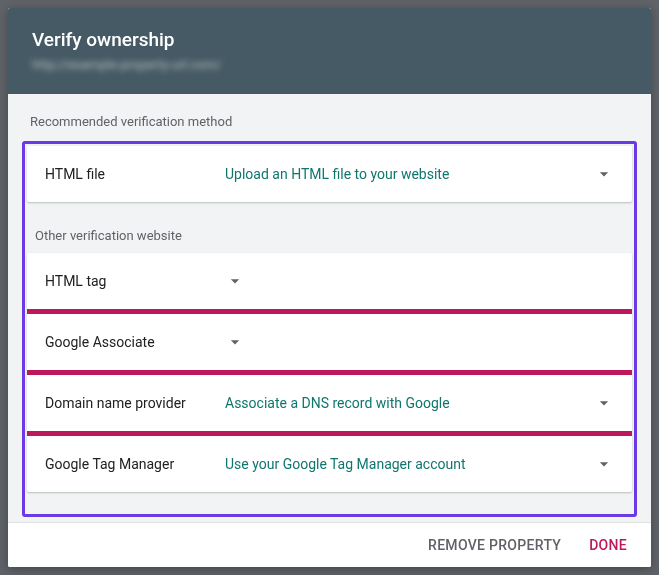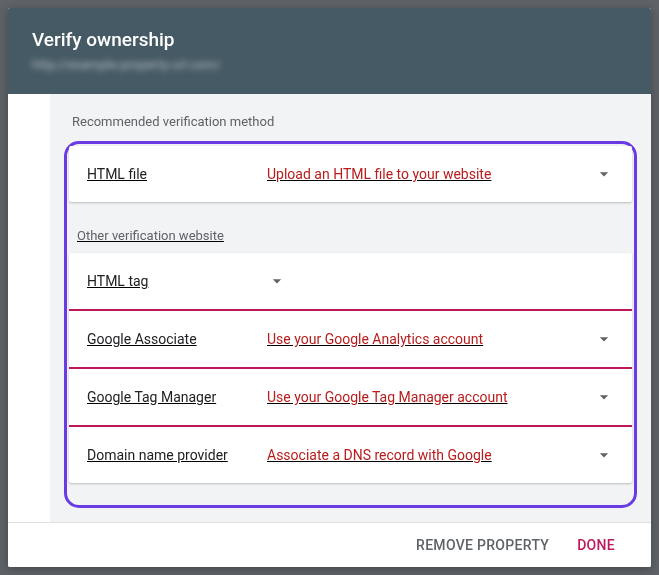--- a/index.html
+++ b/index.html
@@ -41,79 +41,77 @@
       font-size: 13px;
       color: rgba(255,255,255,0.6);
       filter: blur(3px);
       user-select: none;
     }
     .body {
       flex: 1;
       background: #f1f3f4;
       padding: 20px 14px 8px;
       overflow: auto;
-      margin-left: 42px;
     }
     .section-label {
       font-size: 13px;
       color: #5f6368;
       margin: 0 0 12px 8px;
     }
     .highlight-box {
       border: 3px solid #6a3be4;
-      border-radius: 15px;
+      border-radius: 3px;
       padding: 2px;
-      text-decoration: underline;
     }
     .card {
       background: #fff;
       border-radius: 2px;
       box-shadow: 0 1px 2px rgba(60,64,67,0.3);
       margin-bottom: 20px;
     }
     .row {
       display: flex;
       align-items: center;
       padding: 18px 18px;
-      border-bottom: 2px solid #be185d;
+      border-bottom: 5px solid #be185d;
       cursor: pointer;
     }
     .row:last-child {
       border-bottom: none;
     }
     .row-name {
       flex: 0 0 180px;
       font-size: 14px;
       color: #202124;
       font-weight: 400;
     }
     .row-desc {
       flex: 1;
       font-size: 14px;
-      color: #b91c1c;
+      color: #0f766e;
     }
     .chevron {
       flex: 0 0 auto;
       color: #5f6368;
     }
     .chevron svg {
       width: 20px;
       height: 20px;
       display: block;
     }
     .section-label.inside {
       margin: 0 0 10px 8px;
       padding-top: 6px;
     }
     .footer {
       display: flex;
       justify-content: flex-end;
       align-items: center;
       gap: 28px;
-      padding: 14px 36px;
+      padding: 14px 24px;
       background: #fff;
       border-top: 1px solid #e0e0e0;
     }
     .footer-btn {
       background: none;
       border: none;
       font-size: 14px;
       font-weight: 500;
       letter-spacing: 0.3px;
       color: #5f6368;
@@ -156,39 +154,38 @@
         <div class="row">
           <div class="row-name">HTML tag</div>
           <div class="chevron">
             <svg viewBox="0 0 24 24" fill="currentColor">
                 <path d="M7 10l5 5 5-5z"></path>
               </svg>
           </div>
         </div>
         <div class="row">
           <div class="row-name">Google Associate</div>
-          <div class="row-desc">Use your Google Analytics account</div>
+          <div class="chevron">
+            <svg viewBox="0 0 24 24" fill="currentColor">
+                <path d="M7 10l5 5 5-5z"></path>
+              </svg>
+          </div>
+        </div>
+        <div class="row">
+          <div class="row-name">Domain name provider</div>
+          <div class="row-desc">Associate a DNS record with Google</div>
           <div class="chevron">
             <svg viewBox="0 0 24 24" fill="currentColor">
                 <path d="M7 10l5 5 5-5z"></path>
               </svg>
           </div>
         </div>
         <div class="row">
           <div class="row-name">Google Tag Manager</div>
           <div class="row-desc">Use your Google Tag Manager account</div>
-          <div class="chevron">
-            <svg viewBox="0 0 24 24" fill="currentColor">
-                <path d="M7 10l5 5 5-5z"></path>
-              </svg>
-          </div>
-        </div>
-        <div class="row">
-          <div class="row-name">Domain name provider</div>
-          <div class="row-desc">Associate a DNS record with Google</div>
           <div class="chevron">
             <svg viewBox="0 0 24 24" fill="currentColor">
                 <path d="M7 10l5 5 5-5z"></path>
               </svg>
           </div>
         </div>
       </div>
 
     </div>
   </div>

